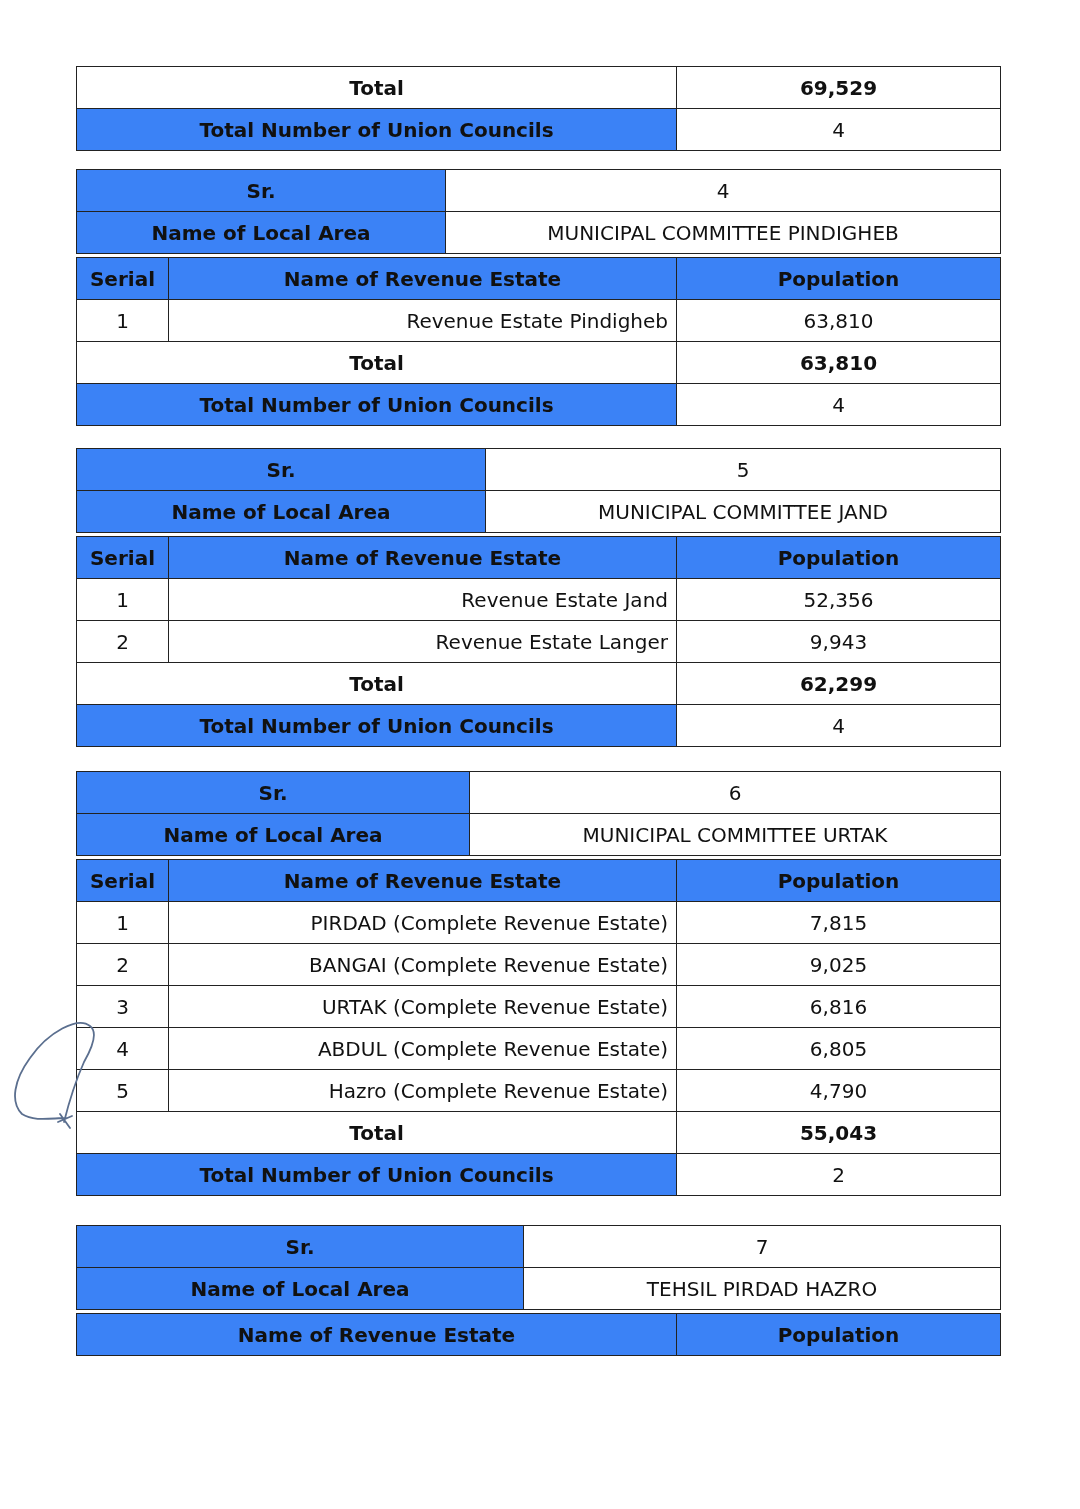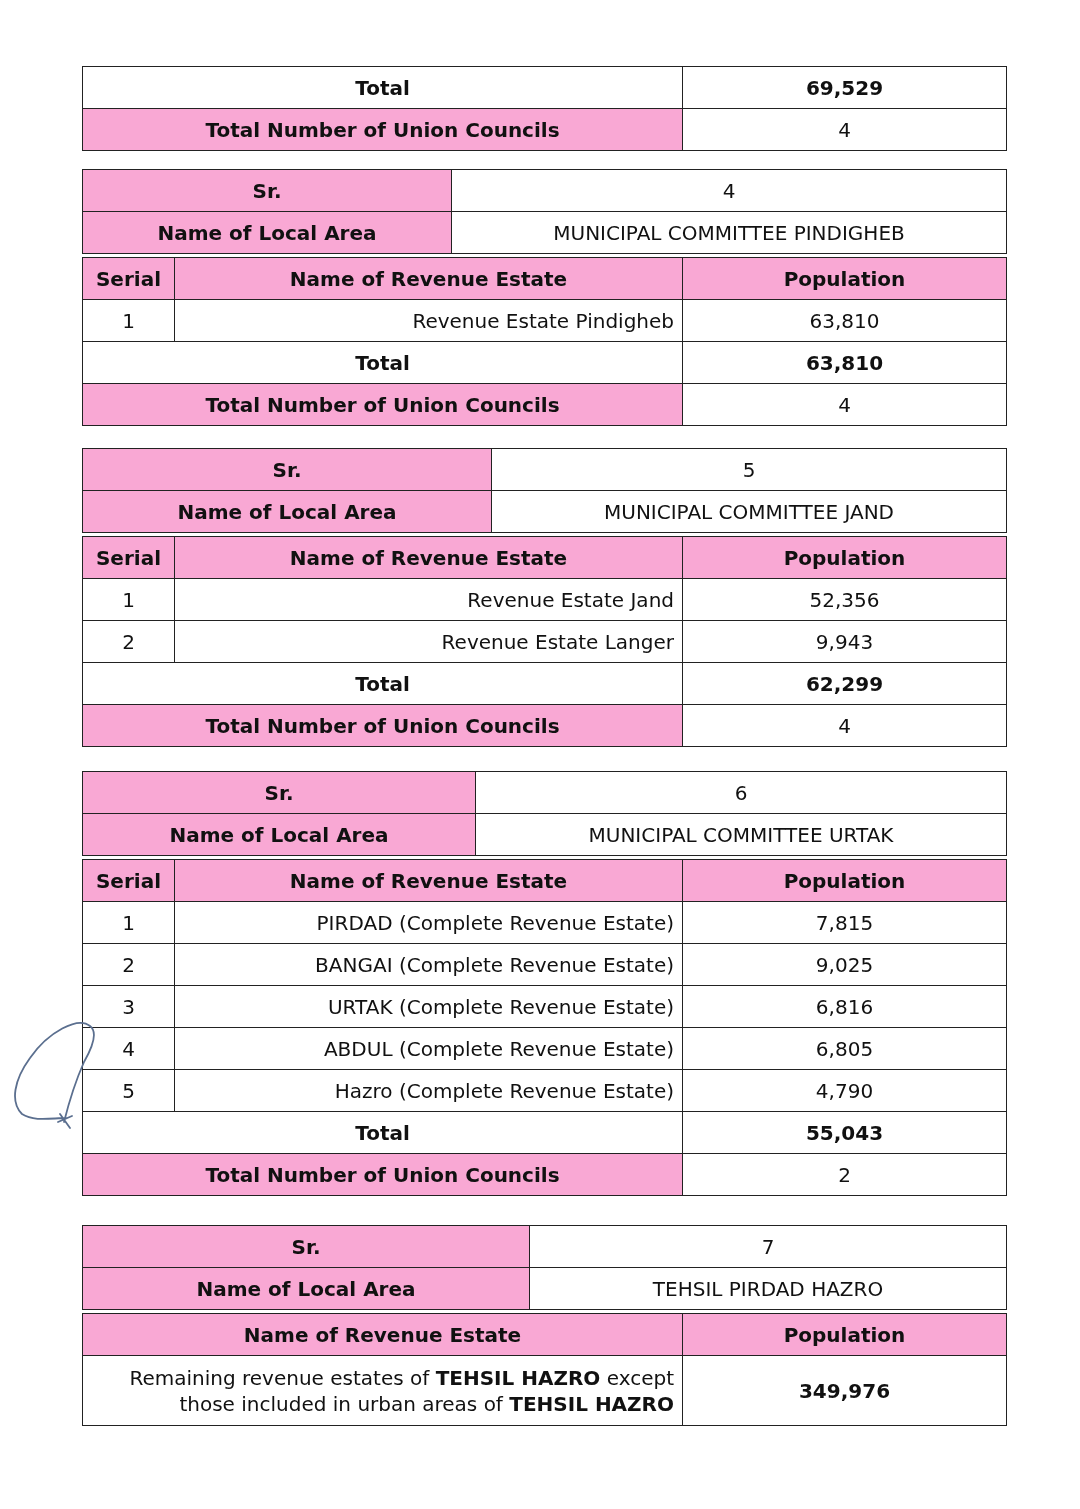--- a/index.html
+++ b/index.html
@@ -1,20 +1,20 @@
 <!DOCTYPE html>
 <html><head>
 <meta charset="utf-8">
 <style>
   html, body { margin: 0; padding: 0; background: #ffffff; }
   body { width: 1080px; height: 1509px; position: relative; overflow: hidden;
          font-family: "DejaVu Sans", sans-serif; color: #111; }
-  .tbl { position: absolute; left: 82px; width: 924px; border-collapse: collapse; table-layout: fixed; }
+  .tbl { position: absolute; left: 76px; width: 924px; border-collapse: collapse; table-layout: fixed; }
   .tbl td { border: 1.5px solid #222; font-size: 20px; padding: 0 8px; height: 42px; box-sizing: border-box; }
-  .gray { background: #f9a8d4; }
+  .gray { background: #3b82f6; }
   .b { font-weight: bold; }
   .c { text-align: center; }
   .l { text-align: right; }
   .grid3 col.s { width: 92px; }
   .grid3 col.n { width: 508px; }
   .grid3 col.p { width: 324px; }
   .multiline { font-size: 20px; line-height: 26px; padding: 8px 8px !important; height: 70px !important; }
   .signature { position: absolute; left: 8px; top: 1018px; width: 100px; height: 112px; }
   strong { font-weight: bold; }
 </style>
@@ -215,22 +215,18 @@
 <table class="tbl" style="top:1313px;">
   <colgroup>
       <col style="width:600px">
       <col style="width:324px">
     </colgroup>
   <tbody>
       <tr>
     <td class="c b gray">Name of Revenue Estate</td>
     <td class="c b gray">Population</td>
   </tr>
-  <tr>
-    <td class="l multiline"><span>Remaining revenue estates of </span><strong>TEHSIL HAZRO</strong><span> except</span><br><span>those included in urban areas of </span><strong>TEHSIL HAZRO</strong></td>
-    <td class="c b multiline">349,976</td>
-  </tr>
 </tbody>
   </table>
 
 <svg class="signature" viewBox="0 0 100 112">
   <path d="M82 8 C 70 -2, 40 14, 22 40 C 6 62, 2 84, 14 96 C 26 104, 44 100, 58 100 M82 8 C 90 14, 84 30, 76 44 C 68 62, 62 80, 56 104 M52 96 L 62 110 M50 104 L 64 98" fill="none" stroke="#5b6f8f" stroke-width="1.8" stroke-linecap="round"></path>
 </svg>
 
 </body></html>

